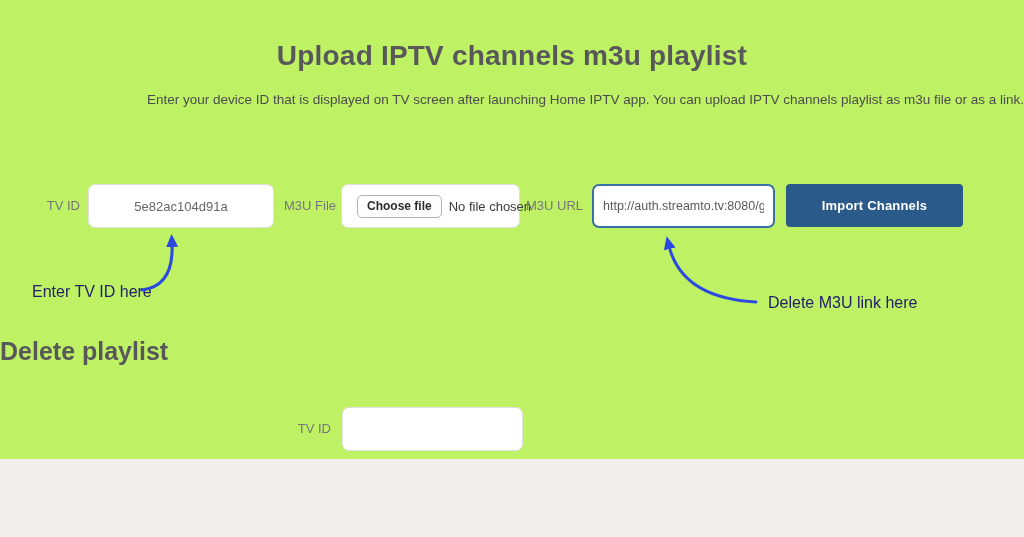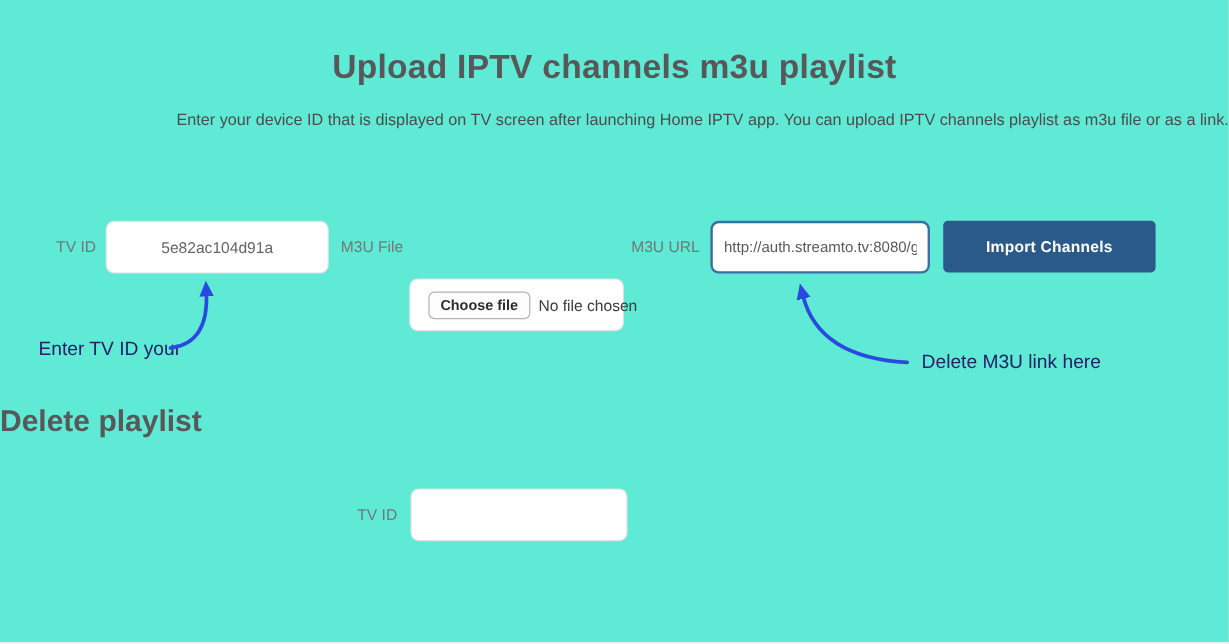--- a/index.html
+++ b/index.html
@@ -4,22 +4,22 @@
 <style>
   * { box-sizing: border-box; }
   html, body { margin: 0; padding: 0; }
   body {
     background: #f0efee;
     font-family: "Liberation Sans", sans-serif;
   }
   .page {
     position: relative;
     width: 1024px;
-    height: 535px;
-    background: #5eead4;
+    height: 459px;
+    background: #bef264;
     overflow: hidden;
   }
   .main-title {
     position: absolute;
     top: 40px;
     left: 0;
     width: 100%;
     margin: 0;
     text-align: center;
     font-size: 28px;
@@ -66,21 +66,20 @@
   .file-box {
     position: absolute;
     display: flex;
     align-items: center;
     height: 44px;
     background: #ffffff;
     border: 1px solid #e0dfe1;
     border-radius: 7px;
     padding: 16px 15px;
     cursor: pointer;
-    margin-top: 48px;
   }
   .choose-pill {
     display: inline-block;
     border: 1px solid #b3b3b5;
     border-radius: 5px;
     background: #fdfdfd;
     padding: 3px 9px 4px 9px;
     font-size: 12px;
     font-weight: bold;
     color: #2c2c2e;
@@ -140,21 +139,21 @@
   <div class="file-box" style="left:341px; top:184px; width:179px;">
     <span class="choose-pill">Choose file</span>
     <span class="no-file">No file chosen</span>
   </div>
 
   <div class="field-label" style="left:526px; top:184px; width:56px; text-align:right;">M3U URL</div>
   <input type="text" class="text-input url-input" style="left: 592px; top: 184px; width: 183px;" value="http://auth.streamto.tv:8080/get.p">
 
   <button class="navy-btn" style="left:786px; top:184px; width:177px;">Import Channels</button>
 
-  <div class="annotation" style="left:32px; top:283px;">Enter TV ID your</div>
+  <div class="annotation" style="left:32px; top:283px;">Enter TV ID here</div>
   <svg class="arrow-svg" style="left:138px; top:230px;" width="52" height="68" viewBox="0 0 52 68">
     <defs>
       <marker id="arrowhead1" markerUnits="userSpaceOnUse" markerWidth="16" markerHeight="16" refX="3" refY="7" orient="auto">
         <path d="M0,1 L13,7 L0,13 z" fill="#2b49e0"></path>
       </marker>
     </defs>
     <path d="M 4 60 Q 36 56 34 14" fill="none" stroke="#2b49e0" stroke-width="3" stroke-linecap="round" marker-end="url(#arrowhead1)"></path>
   </svg>
 
   <div class="annotation" style="left:768px; top:294px;">Delete M3U link here</div>

